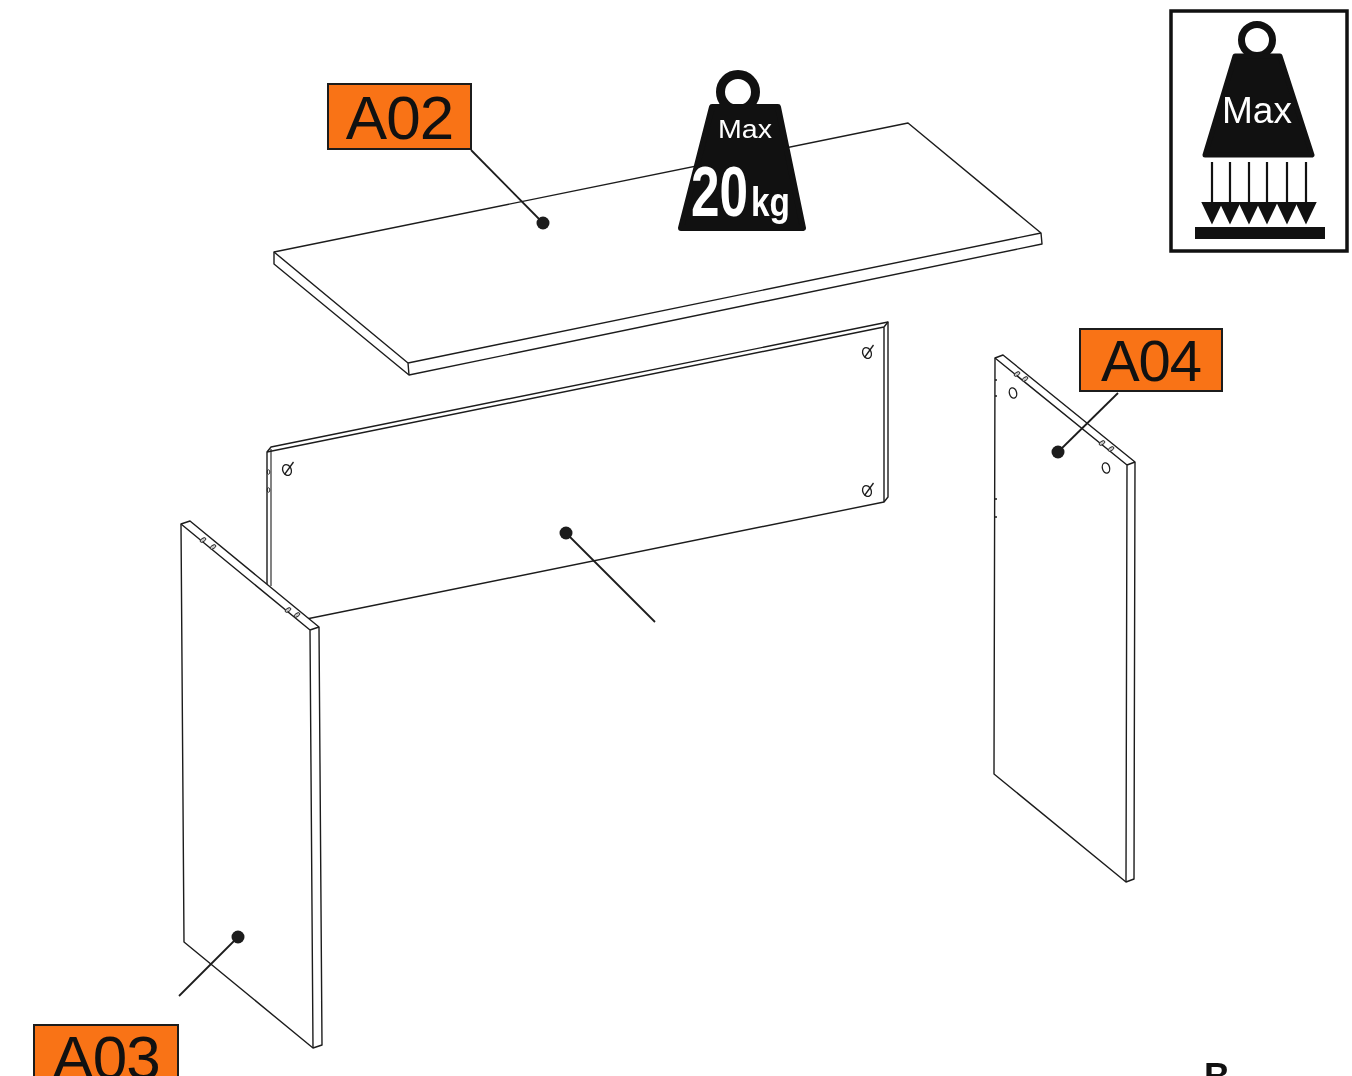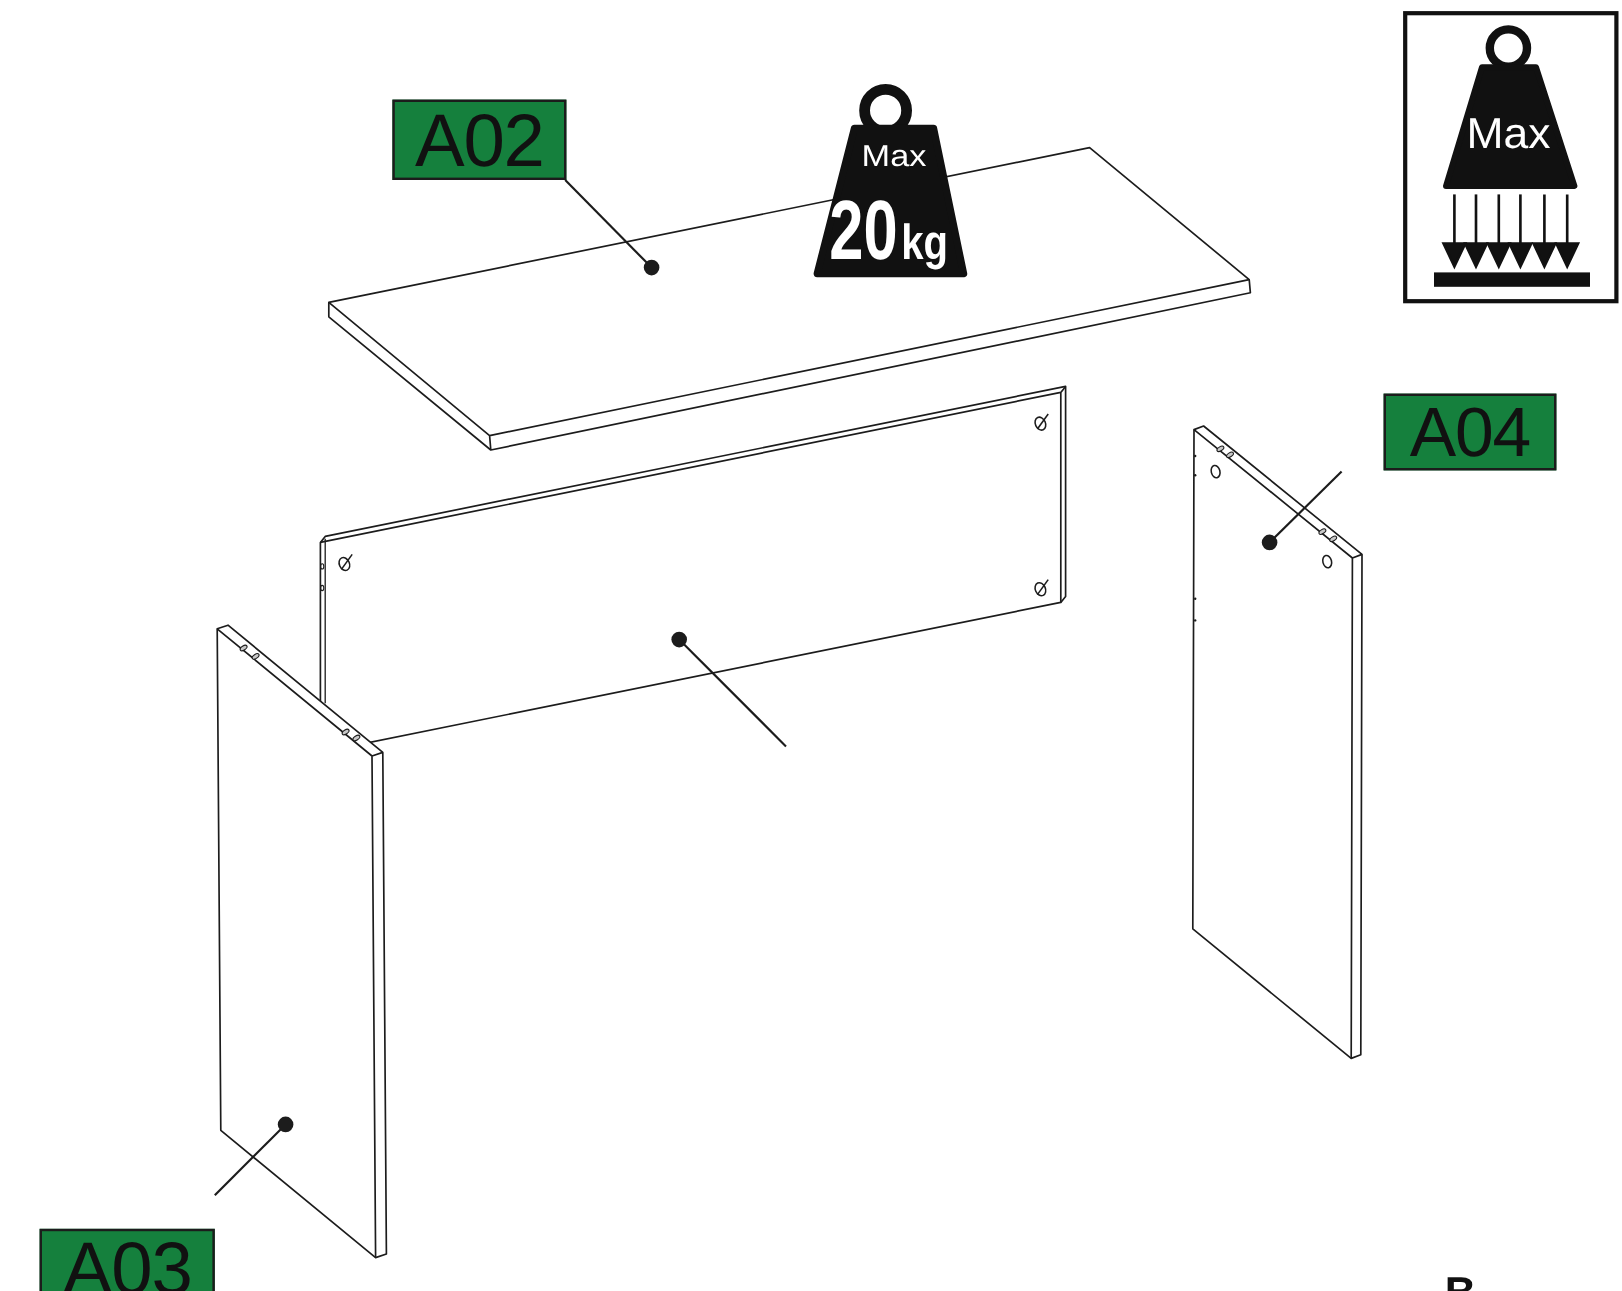--- a/index.html
+++ b/index.html
@@ -8,21 +8,21 @@
     width:1352px;height:1076px;
     background:#ffffff;
     overflow:hidden;
     font-family:"Liberation Sans","DejaVu Sans",sans-serif;
   }
   #drawing{position:absolute;left:0;top:0;}
   .plabel{
     position:absolute;
     box-sizing:border-box;
     border:2.5px solid #1c1c1c;
-    background:#15803d;
+    background:#f97316;
     display:flex;align-items:center;justify-content:center;
     font-size:62px;
     line-height:1;
     color:#111111;
     letter-spacing:-1px;
     padding-top:2px;
   }
   .svgtxt{font-family:"Liberation Sans","DejaVu Sans",sans-serif;}
 </style>
 </head>
@@ -129,18 +129,18 @@
   </svg>
 
   <div class="plabel" style="left:327px;top:83px;width:145px;height:67px;">
     <span>A02</span>
   </div>
 
   <div class="plabel" style="left:33px;top:996px;width:146px;height:66px;margin-top:28px;">
     <span>A03</span>
   </div>
 
-  <div class="plabel" style="left:1153px;top:328px;width:144px;height:64px;font-size:58px;">
+  <div class="plabel" style="left:1079px;top:328px;width:144px;height:64px;font-size:58px;">
     <span>A04</span>
   </div>
 
 
 </div>
 
 </body></html>

